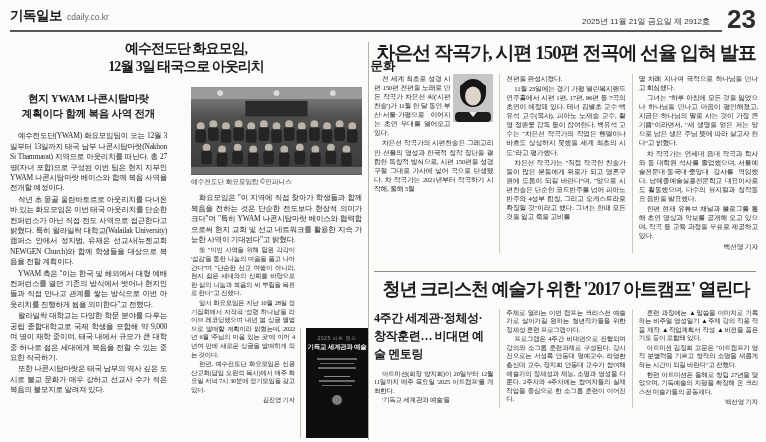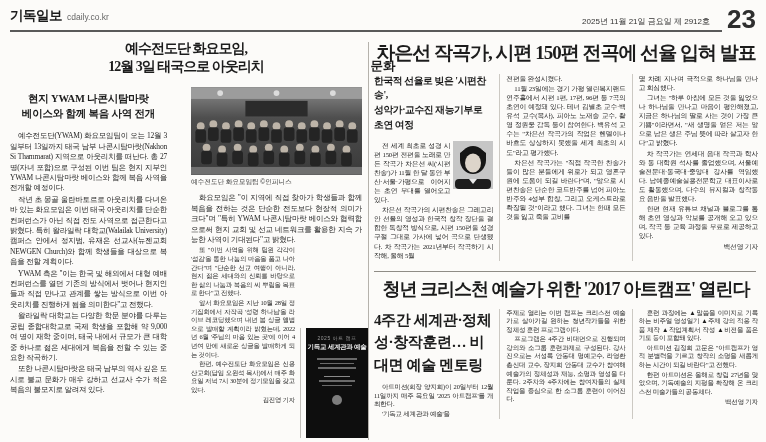--- a/index.html
+++ b/index.html
@@ -45,21 +45,21 @@
   .rc:last-child{padding-right:0;}
   .subhead2{font-weight:bold;font-size:9.8px;line-height:1.5;margin-bottom:8px;letter-spacing:-0.4px;}
   .portrait{float:right;width:40px;height:48px;margin:0 0 2px 3px;}
   .article-br{position:absolute;left:374px;top:278px;width:384px;height:164px;overflow:hidden;}
   .hl3{text-align:center;font-size:18px;font-weight:bold;letter-spacing:-1px;line-height:1.25;}
   .cols3b{display:flex;margin-top:8px;}
   .rcb{flex:1;padding:0 6px;font-size:6.5px;line-height:8.6px;letter-spacing:-0.2px;}
   .rcb+.rcb{border-left:1px solid #ccc9c3;}
   .rcb:first-child{padding-left:0;}
   .rcb:last-child{padding-right:0;}
-  .subhead3{font-weight:bold;font-size:15px;line-height:1.5;margin-bottom:7px;letter-spacing:-0.4px;}
+  .subhead3{font-weight:bold;font-size:12px;line-height:1.5;margin-bottom:7px;letter-spacing:-0.4px;}
   
   .poster{position:absolute;left:306px;top:328px;width:62px;height:110px;background:#0e0e0e;
           display:flex;flex-direction:column;align-items:center;padding-top:7px;box-sizing:border-box;}
   .poster-top{font-size:5px;color:#9a9a9a;letter-spacing:0.5px;font-family:"Liberation Sans",sans-serif;}
   .poster-title{font-size:6.5px;color:#f2f2f2;font-weight:bold;margin-top:2px;letter-spacing:-0.3px;
                 font-family:"Liberation Sans",sans-serif;white-space:nowrap;}
   .pbar{height:1.5px;background:#6a6a6a;margin-top:3px;}
   .pbar.b1{width:40px;margin-top:6px;}
   .pbar.b2{width:34px;}
   .pbar.b3{width:38px;}
@@ -83,21 +83,21 @@
 
   <div class="article-left">
     <div class="hl1">
       <div>예수전도단 화요모임,</div>
       <div>12월 3일 태국으로 아웃리치</div>
     </div>
     <div class="la-cols">
       <div class="la-col1">
         <div class="subhead1">
           <div>현지 YWAM 나콘시탐마랏</div>
-          <div>베이스와 함께 복음 사역 전개</div>
+          <div>계획이다 함께 복음 사역 전개</div>
         </div>
         <p>예수전도단(YWAM) 화요모임팀이 오는 12월 3일부터 13일까지 태국 남부 나콘시탐마랏(Nakhon Si Thammarat) 지역으로 아웃리치를 떠난다. 총 27명(자녀 포함)으로 구성된 이번 팀은 현지 지부인 YWAM 나콘시탐마랏 베이스와 함께 복음 사역을 전개할 예정이다.</p>
         <p>작년 초 몽골 울란바토르로 아웃리치를 다녀온 바 있는 화요모임은 이번 태국 아웃리치를 단순한 컨퍼런스가 아닌 직접 전도 사역으로 접근한다고 밝혔다. 특히 왈라일락 대학교(Walailak University) 캠퍼스 안에서 정지범, 유재은 선교사(뉴젠교회 NEWGEN Church)와 함께 학생들을 대상으로 복음을 전할 계획이다.</p>
         <p>YWAM 측은 "이는 한국 및 해외에서 대형 예배 컨퍼런스를 열던 기존의 방식에서 벗어나 현지인들과 직접 만나고 관계를 쌓는 방식으로 이번 아웃리치를 진행하게 됨을 의미한다"고 전했다.</p>
         <p>왈라일락 대학교는 다양한 학문 분야를 다루는 공립 종합대학교로 국제 학생을 포함해 약 9,000여 명이 재학 중이며, 태국 내에서 규모가 큰 대학 중 하나로 젊은 세대에게 복음을 전할 수 있는 중요한 작곡하기.</p>
         <p>또한 나콘시탐마랏은 태국 남부의 역사 깊은 도시로 불교 문화가 매우 강하고 선교사 수가 적은 복음의 불모지로 알려져 있다.</p>
       </div>
       <div class="la-col2">
         <svg class="photo" viewBox="0 0 176 90" xmlns="http://www.w3.org/2000/svg">
           <defs>
@@ -158,24 +158,20 @@
   </div>
 
   <div class="vdiv-main"></div>
   <div class="vdiv-poster"></div>
   <div class="hdiv-right"></div>
 
   <div class="article-tr">
     <div class="hl2">차은선 작곡가, 시편 150편 전곡에 선율 입혀 발표</div>
     <div class="cols3">
       <div class="rc">
-        <div class="subhead2">
-          <div>한국적 선율로 빚은 '시편찬송',</div>
-          <div>성악가·교수진 재능기부로 초연 여정</div>
-        </div>
         <svg class="portrait" viewBox="0 0 40 48" xmlns="http://www.w3.org/2000/svg">
           <rect width="40" height="48" fill="#c6c6c6"></rect>
           <ellipse cx="20" cy="19" rx="13" ry="14" fill="#161616"></ellipse>
           <ellipse cx="20" cy="22" rx="8" ry="9.5" fill="#ddd5ca"></ellipse>
           <path d="M7 20 Q20 2 33 20 L33 12 Q20 1 7 12 Z" fill="#161616"></path>
           <rect x="2" y="38" width="36" height="10" rx="4" fill="#1d1d1d"></rect>
           <polygon points="16,38 20,43 24,38" fill="#e9e9e9"></polygon>
         </svg>
         <p>전 세계 최초로 성경 시편 150편 전편을 노래로 만든 작곡가 차은선 씨('시편찬송')가 11월 한 달 동안 부산·서울·가평으로 이어지는 초연 무대를 열어오고 있다.</p>
         <p>차은선 작곡가의 시편찬송은 그레고리안 선율의 영성과 한국적 창작 장단을 결합한 독창적 방식으로, 시편 150편을 성경구절 그대로 가사에 넣어 곡으로 탄생됐다. 차 작곡가는 2021년부터 작곡하기 시작해, 올해 5월</p>

